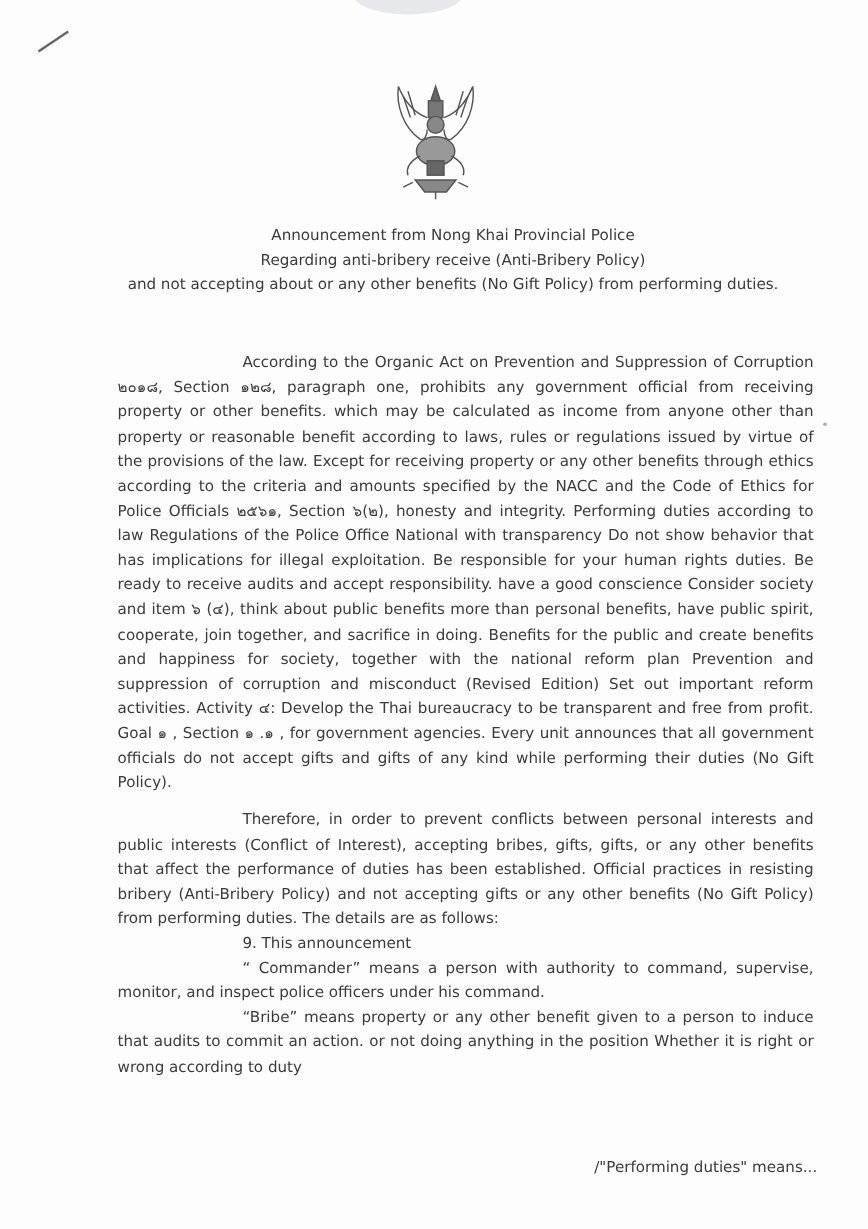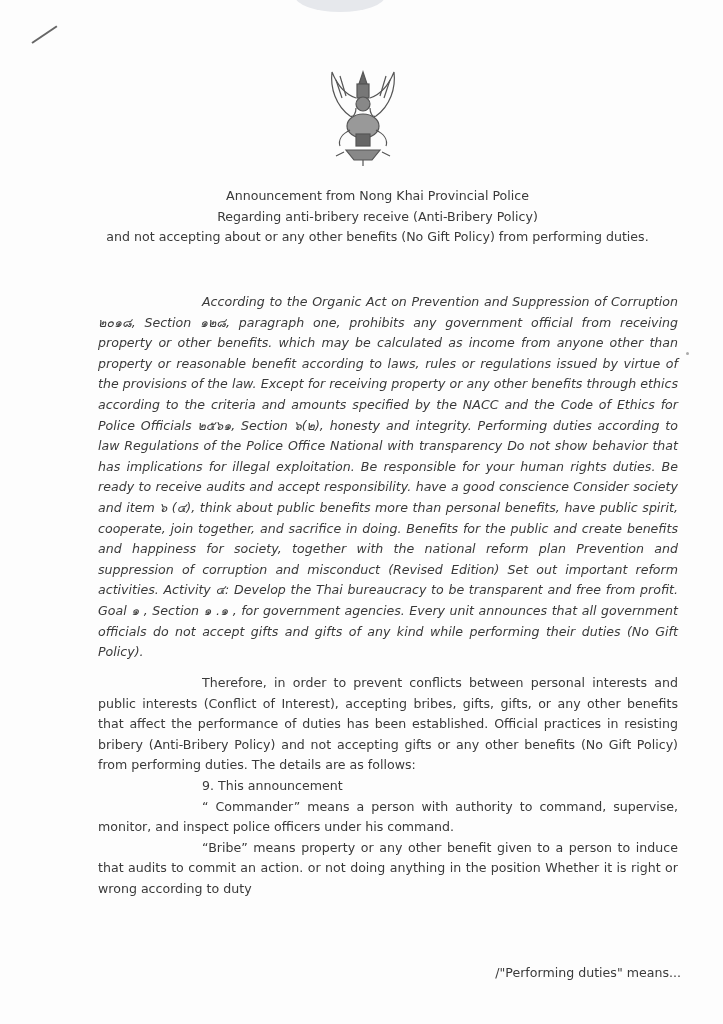--- a/index.html
+++ b/index.html
@@ -7,21 +7,21 @@
     width: 723px; height: 1024px; background: #fdfdfd; position: relative; overflow: hidden;
     font-family: "DejaVu Sans", sans-serif; color: #3a3a3a;
   }
   .smudge { position: absolute; top: -20px; left: 295px; width: 90px; height: 32px; border-radius: 50%; background: #e6e8ec; }
   .pen-mark { position: absolute; left: 32px; top: 42px; width: 30px; height: 2px; background: #666; transform: rotate(-34deg); transform-origin: left center; }
   .emblem { position: absolute; left: 326px; top: 68px; width: 74px; height: 100px; }
   .title-block { position: absolute; top: 186px; left: 0; width: 723px; text-align: center; font-size: 12.6px; line-height: 20.5px; padding-left: 16px; }
   .body { position: absolute; left: 98px; width: 580px; font-size: 12.6px; line-height: 20.6px; text-align: justify; }
   .body p { margin: 0; }
   .indent { text-indent: 104px; }
-  .p1 { top: 292px; font-style: italic; }
+  .p1 { top: 292px; }
   .p2 { top: 673px; }
   .list-line { padding-left: 104px; }
   .footer-note { position: absolute; top: 965px; right: 42px; font-size: 12.6px; }
   .dot { position: absolute; left: 686px; top: 352px; width: 3px; height: 3px; border-radius: 50%; background: #aaa; }
 </style>
 </head>
 <body>
 
 <div class="smudge"></div>
 <div class="pen-mark"></div>

